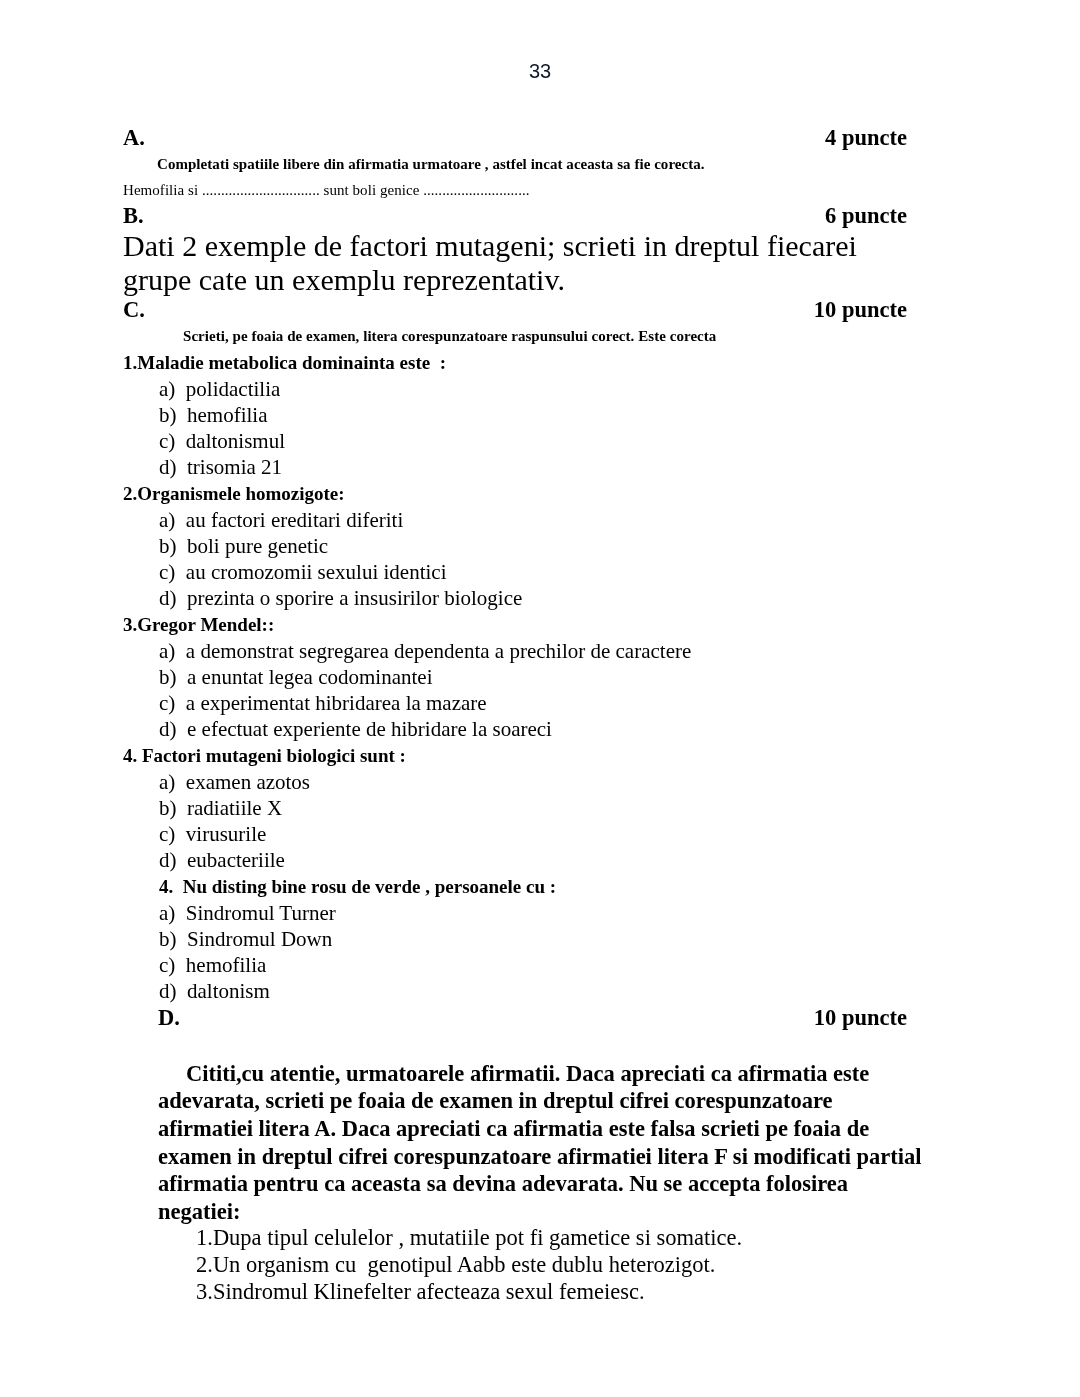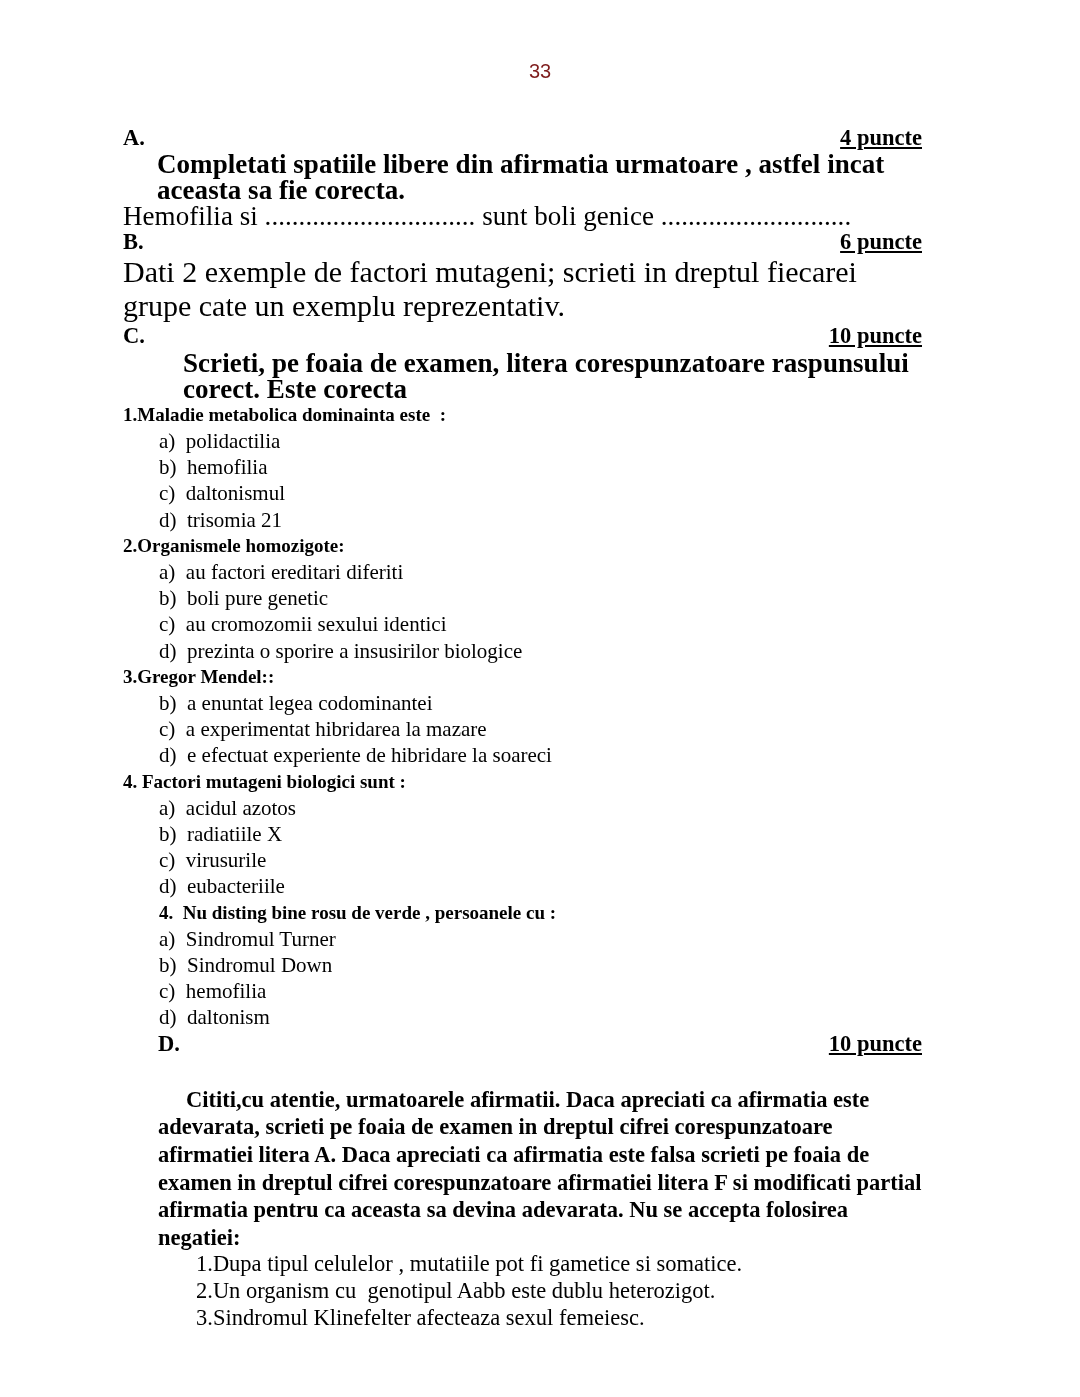--- a/index.html
+++ b/index.html
@@ -28,33 +28,33 @@
   
   .page-number {
     position: absolute;
     left: 0;
     top: 58px;
     width: 1080px;
     text-align: center;
     font-family: "Liberation Sans", "DejaVu Sans", sans-serif;
     font-size: 20px;
     line-height: 26px;
-    color: #7f1d1d;
+    color: #0f172a;
   }
 
   
   .content {
     position: absolute;
     left: 123px;
     top: 125px;
     width: 800px;
   }
 
   .line {
-    font-size: 27px;
+    font-size: 15px;
     line-height: 26.1px;
     white-space: pre-wrap;
     letter-spacing: 0.05px;
   }
 
   .b { font-weight: bold; }
 
   
   .section-head {
     position: relative;
@@ -62,25 +62,24 @@
     font-size: 22.5px;
     line-height: 26.1px;
     font-weight: bold;
     height: 26.1px;
   }
   .section-head .letter {
     display: inline-block;
   }
   .section-head .points {
     position: absolute;
-    right: 1px;
+    right: 16px;
     top: 0;
     white-space: pre;
     font-weight: bold;
-    text-decoration: underline;
   }
 
   .indent-1 { padding-left: 34px; }   
   .indent-2 { padding-left: 36px; }   
   .indent-3 { padding-left: 73px; }   
   .indent-d { padding-left: 35px; }   
 
   .para-d {
     padding-left: 35px;
     width: 765px;
@@ -152,26 +151,27 @@
       <div class="opt indent-2"><span>c)</span><span>  </span><span>daltonismul</span></div>
       <div class="opt indent-2"><span>d)</span><span>  </span><span>trisomia 21</span></div>
 
       <div class="q"><span>2.</span><span>Organismele homozigote:</span></div>
       <div class="opt indent-2"><span>a)</span><span>  </span><span>au factori ereditari diferiti</span></div>
       <div class="opt indent-2"><span>b)</span><span>  </span><span>boli pure genetic</span></div>
       <div class="opt indent-2"><span>c)</span><span>  </span><span>au cromozomii sexului identici</span></div>
       <div class="opt indent-2"><span>d)</span><span>  </span><span>prezinta o sporire a insusirilor biologice</span></div>
 
       <div class="q"><span>3.</span><span>Gregor Mendel::</span></div>
+      <div class="opt indent-2"><span>a)</span><span>  </span><span>a demonstrat segregarea dependenta a prechilor de caractere</span></div>
       <div class="opt indent-2"><span>b)</span><span>  </span><span>a enuntat legea codominantei</span></div>
       <div class="opt indent-2"><span>c)</span><span>  </span><span>a experimentat hibridarea la mazare</span></div>
       <div class="opt indent-2"><span>d)</span><span>  </span><span>e efectuat experiente de hibridare la soareci</span></div>
 
       <div class="q"><span>4.</span><span> Factori mutageni biologici sunt :</span></div>
-      <div class="opt indent-2"><span>a)</span><span>  </span><span>acidul azotos</span></div>
+      <div class="opt indent-2"><span>a)</span><span>  </span><span>examen azotos</span></div>
       <div class="opt indent-2"><span>b)</span><span>  </span><span>radiatiile X</span></div>
       <div class="opt indent-2"><span>c)</span><span>  </span><span>virusurile</span></div>
       <div class="opt indent-2"><span>d)</span><span>  </span><span>eubacteriile</span></div>
 
       <div class="q indent-2"><span>4.</span><span>  Nu disting bine rosu de verde , persoanele cu :</span></div>
       <div class="opt indent-2"><span>a)</span><span>  </span><span>Sindromul Turner</span></div>
       <div class="opt indent-2"><span>b)</span><span>  </span><span>Sindromul Down</span></div>
       <div class="opt indent-2"><span>c)</span><span>  </span><span>hemofilia</span></div>
       <div class="opt indent-2"><span>d)</span><span>  </span><span>daltonism</span></div>
     </div>

